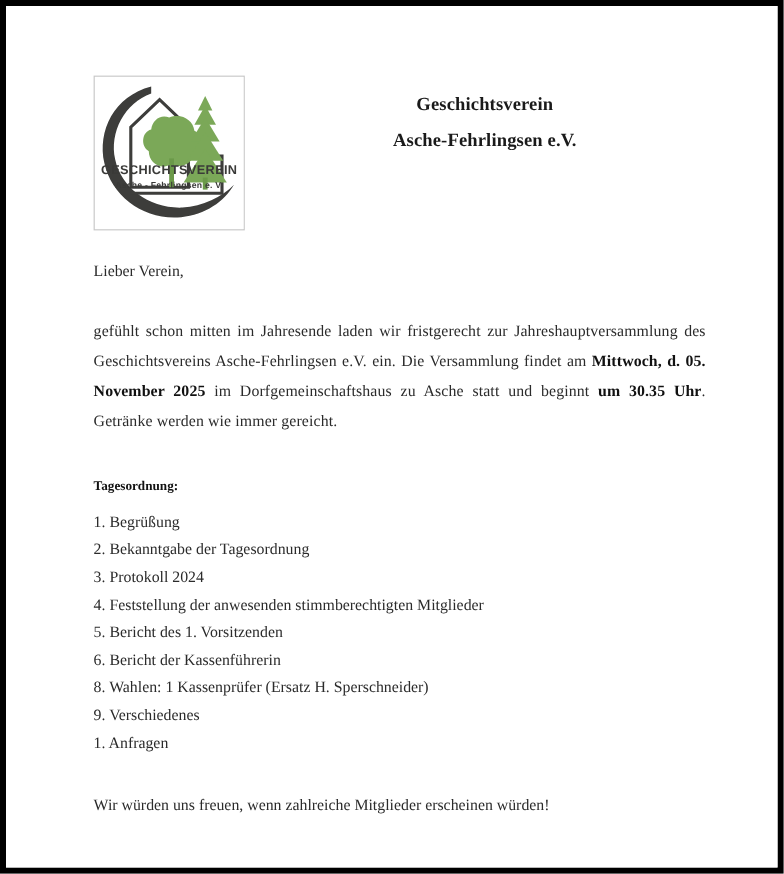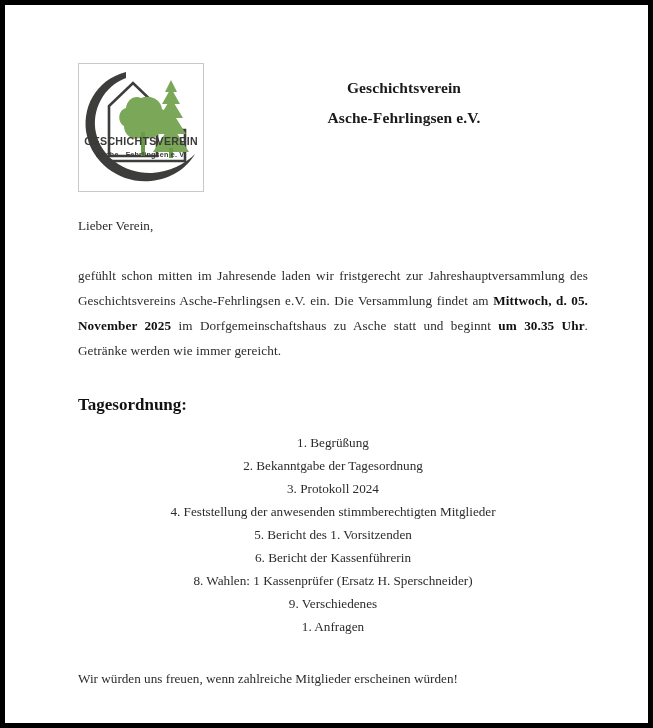--- a/index.html
+++ b/index.html
@@ -87,30 +87,29 @@
     margin: 0;
     text-align: justify;
     line-height: 25px;
     letter-spacing: 0.1px;
   }
   .intro b { font-weight: bold; color: #111; }
 
   .agenda-heading {
     margin: 32px 0 8px 0;
     font-weight: bold;
-    font-size: 17px;
+    font-size: 11px;
     color: #111111;
     line-height: 20px;
   }
 
   .agenda-list {
-    margin: 16px;
+    margin: 0;
     padding: 0;
     list-style: none;
-    text-align: center;
   }
   .agenda-list li {
     line-height: 23px;
     font-size: 13.2px;
     color: #2b2b2b;
     white-space: nowrap;
   }
 
   .closing {
     margin: 30px 0 0 0;

